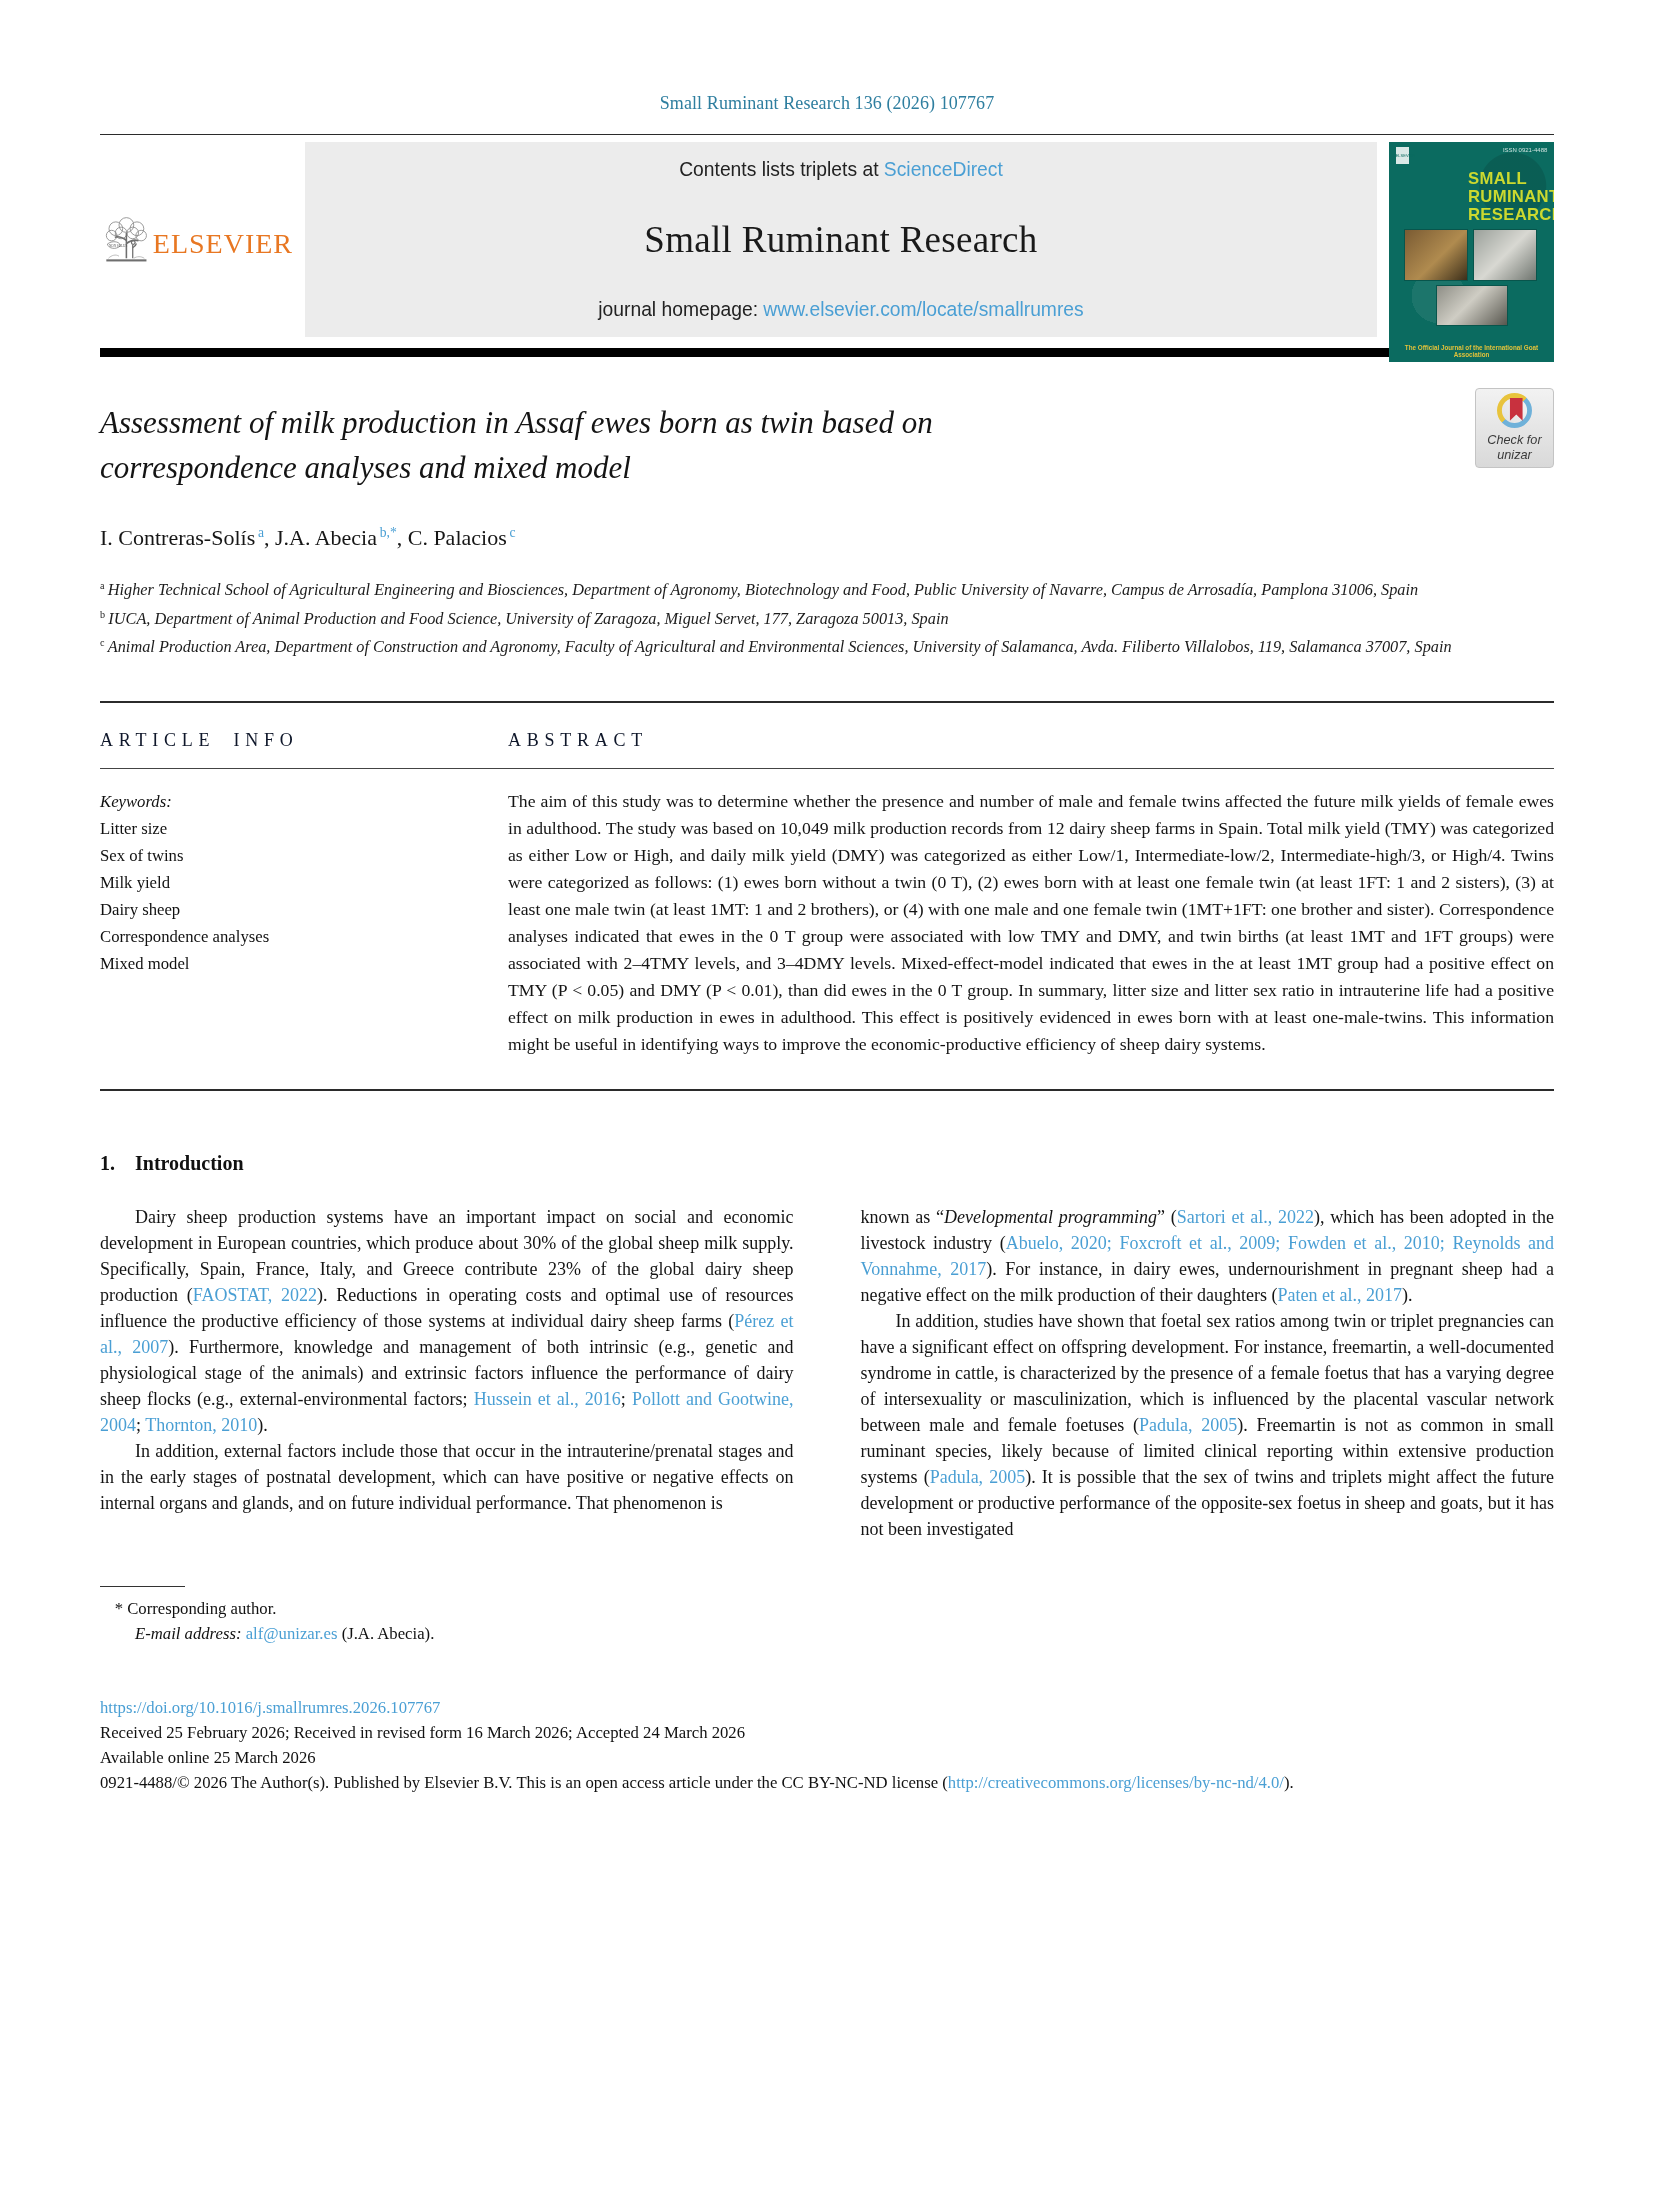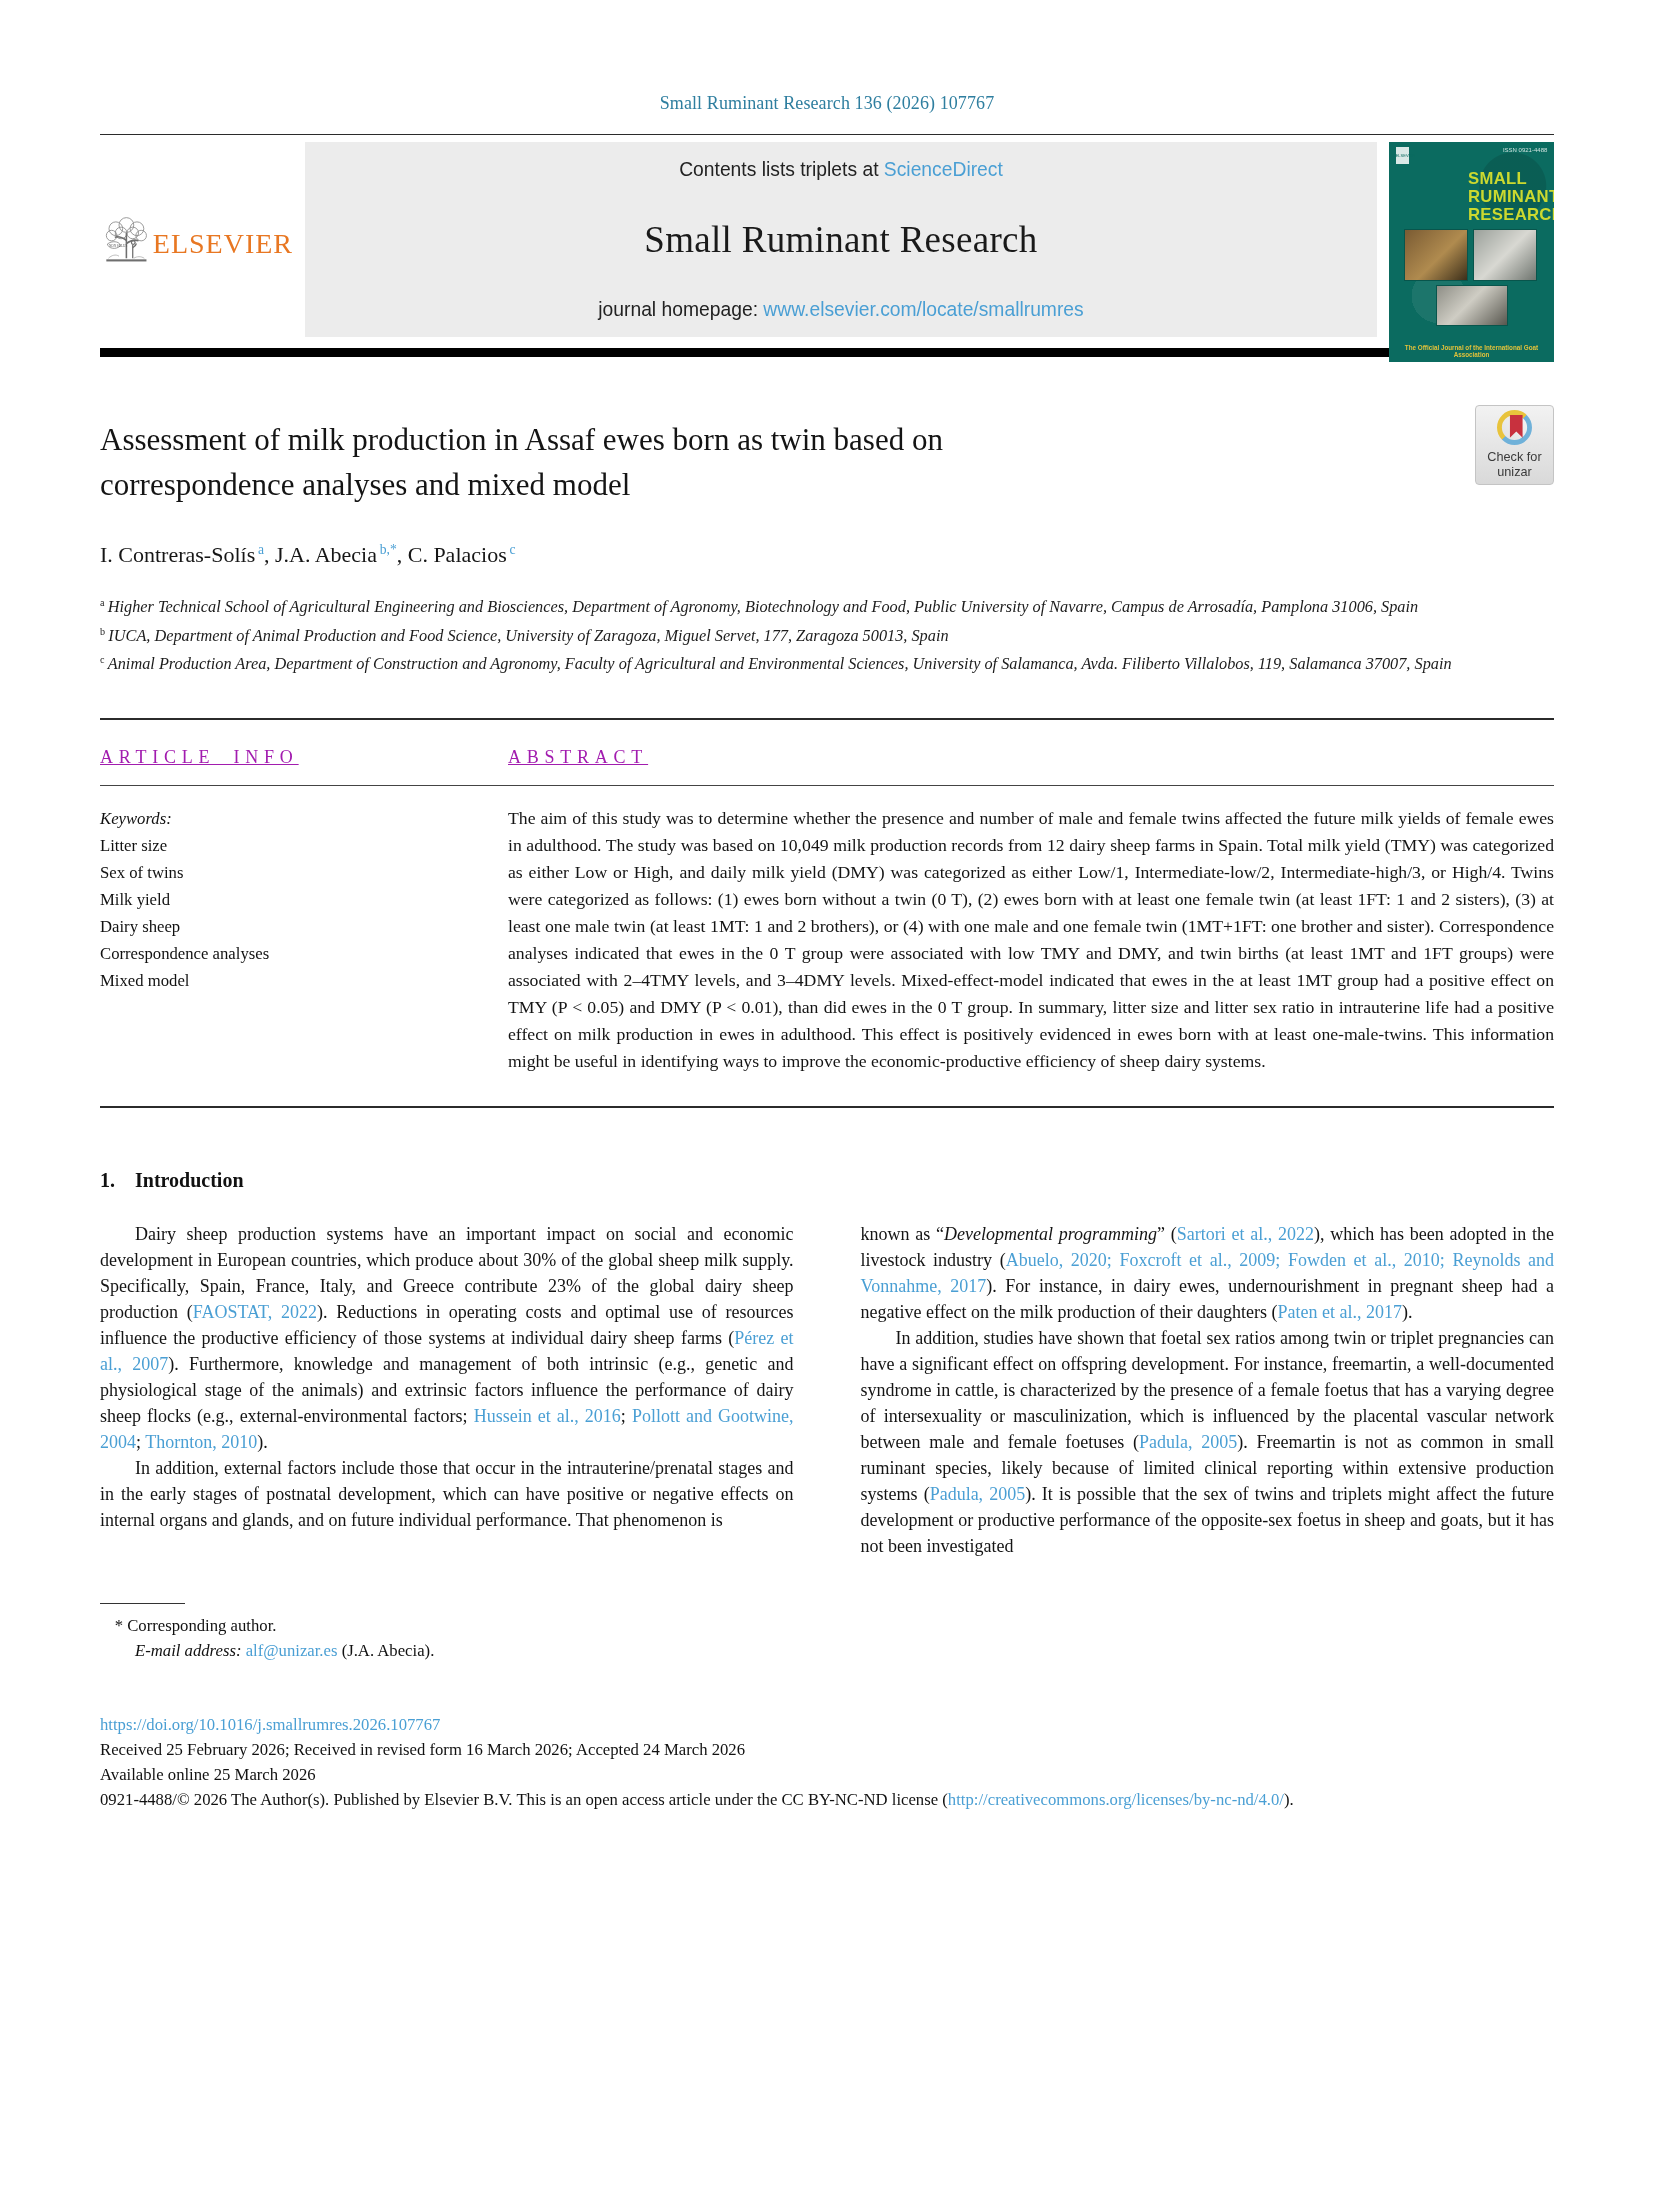--- a/index.html
+++ b/index.html
@@ -42,21 +42,21 @@
   .cover-photos { position:absolute; top:87px; left:14.7px; display:flex; gap:5.3px; }
   .ph { border:0.7px solid #08554c; }
   .ph-goat { width:64px; height:52px; background:linear-gradient(135deg,#7a5b33,#b08b4f 55%,#3c2f1a); }
   .ph-sheep { width:64px; height:52px; background:linear-gradient(135deg,#9aa09a,#d8d8d2 50%,#6f756f); }
   .ph-llama { position:absolute; top:143px; left:47px; width:72px; height:41px; background:linear-gradient(135deg,#8e8e86,#cfcdc4 45%,#57564e); }
   .cover-footer { position:absolute; bottom:4px; width:100%; text-align:center; color:#e3c23a; font-size:6.3px; font-weight:bold; }
 
   .black-bar { height:8.7px; background:#000; margin-top:5.3px; }
 
   
-  .title-row { display:flex; margin-top:60px; }
+  .title-row { display:flex; margin-top:43px;font-style:italic; }
   .title-block { flex:1; font-size:31px; line-height:45px; color:#141414; }
   .badge { width:79px; height:80px; margin-left:27px; margin-top:-12px;
     background:linear-gradient(#f2f2f2,#d9d9d9); border:0.7px solid #c4c4c4; border-radius:4px;
     display:flex; flex-direction:column; align-items:center; justify-content:center;
     font-family:"Liberation Sans",sans-serif; }
   .badge-icon { width:35px; height:35px; border-radius:50%; position:relative;
     background:conic-gradient(#6fb1d9 0 50%, #e8c33c 50% 100%);
     transform:rotate(45deg); }
   .badge-icon::after { content:""; position:absolute; inset:5.3px; background:linear-gradient(#f2f2f2,#e4e4e4); border-radius:50%; }
   .badge-ribbon { position:absolute; left:50%; top:4px; transform:translateX(-50%) rotate(-45deg); width:13.3px; height:23px; background:#c8313e; z-index:2;
@@ -68,21 +68,21 @@
   .authors sup { margin-left:2.7px; }
 
   .affs { margin-top:23px; font-size:16.3px; font-style:italic; line-height:24px; color:#1c1c1c; }
   .affs sup { font-style:normal; margin-right:3.3px; }
 
   
   .info-section { margin-top:41px; border-top:2px solid #2b2b2b; border-bottom:2px solid #2b2b2b;
     display:flex; padding:27px 0 31px 0; }
   .info-col { width:408px; }
   .abs-col { flex:1; }
-  .sec-head { font-size:18px; letter-spacing:0.32em; word-spacing:0.45em; color:#a21caf;text-decoration:underline; }
+  .sec-head { font-size:18px; letter-spacing:0.32em; word-spacing:0.45em; color:#0f172a; }
   .head-rule { border:none; border-top:1.3px solid #444; margin-top:17.3px; margin-bottom:18.7px; }
   .kw-label { font-style:italic; font-size:16.7px; line-height:27px; }
   .kw-item { font-size:16.7px; line-height:27px; }
   .abs-text { font-size:17.7px; line-height:27px; text-align:justify; color:#141414; }
 
   
   .intro-head { margin-top:61px; font-size:20px; font-weight:bold; }
   .columns { display:flex; margin-top:29px; }
   .col { width:694px; font-size:18px; line-height:26px; text-align:justify; color:#141414; }
   .col + .col { margin-left:67px; }

